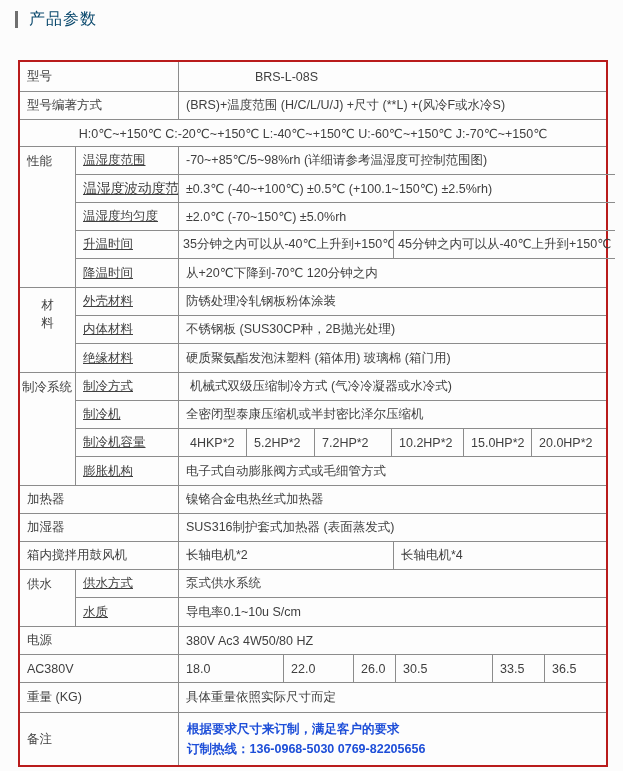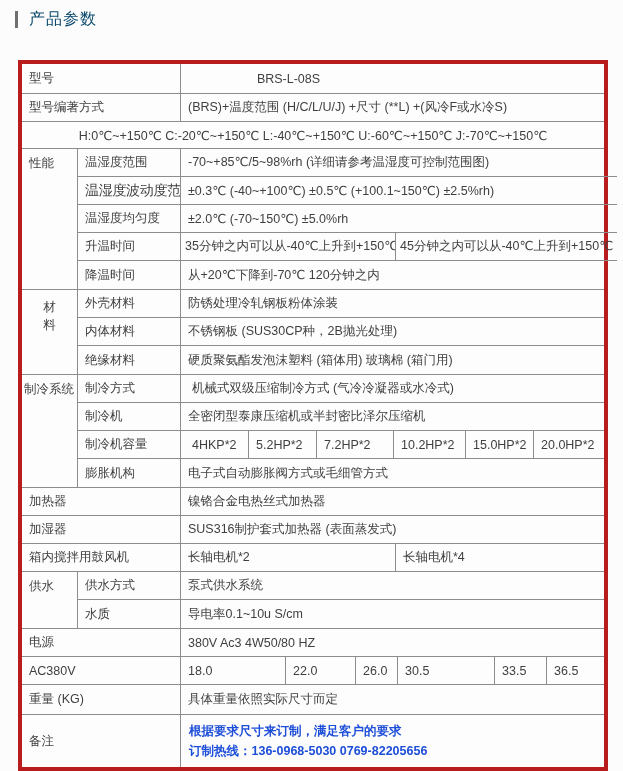--- a/index.html
+++ b/index.html
@@ -12,37 +12,37 @@
     overflow:hidden;
   }
   
   .title-wrap{position:absolute;left:15px;top:9px;display:flex;align-items:center;gap:11px;}
   .title-bar{width:3px;height:17px;background:#6f6f6f;}
   .title-text{font-size:16px;color:#0c4a6e;letter-spacing:1px;}
 
   
   .spec-table{
     position:absolute;left:18px;top:60px;width:590px;
-    border:4px solid #b91c1c;
+    border:2px solid #b91c1c;
     box-sizing:border-box;
     font-size:12.5px;
     background:#fdfdfd;
   }
   .t-row{display:flex;border-bottom:1px solid #8c8c8c;min-height:28px;box-sizing:border-box;}
   .t-row:last-child{border-bottom:none;}
   .c{
     border-right:1px solid #8c8c8c;
     padding:0 7px;
     display:flex;align-items:center;
     box-sizing:border-box;
     white-space:nowrap;overflow:hidden;
   }
   .c.last,.c:last-child{border-right:none;}
   .w-group{flex:0 0 56px;}
-  .w-label{flex:0 0 103px;}
+  .w-label{flex:0 0 103px;text-decoration:underline;}
   .w-full{flex:0 0 159px;}
   .v{flex:1 1 auto;}
   .h30{min-height:30px;}
   .h27{min-height:27px;}
   .center{justify-content:center;}
   .top{align-items:flex-start;padding-top:6px;}
   .small{font-size:14px;letter-spacing:-0.3px;}
   
   .g-body{flex:1 1 auto;display:flex;flex-direction:column;}
   .g-body .t-row:last-child{border-bottom:none;}

